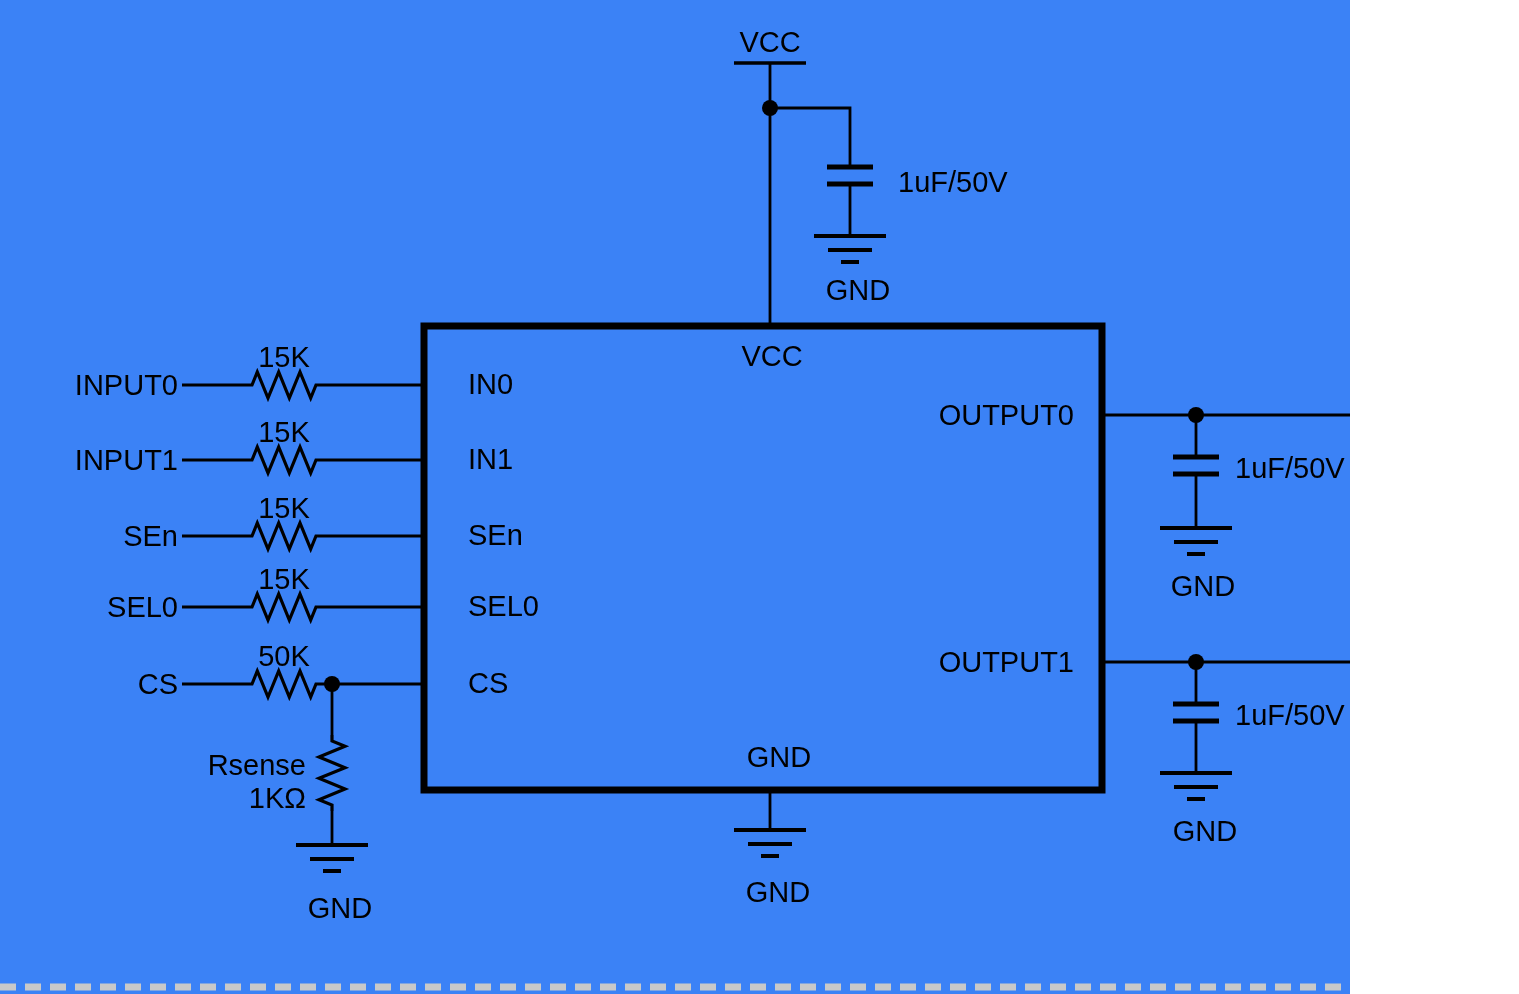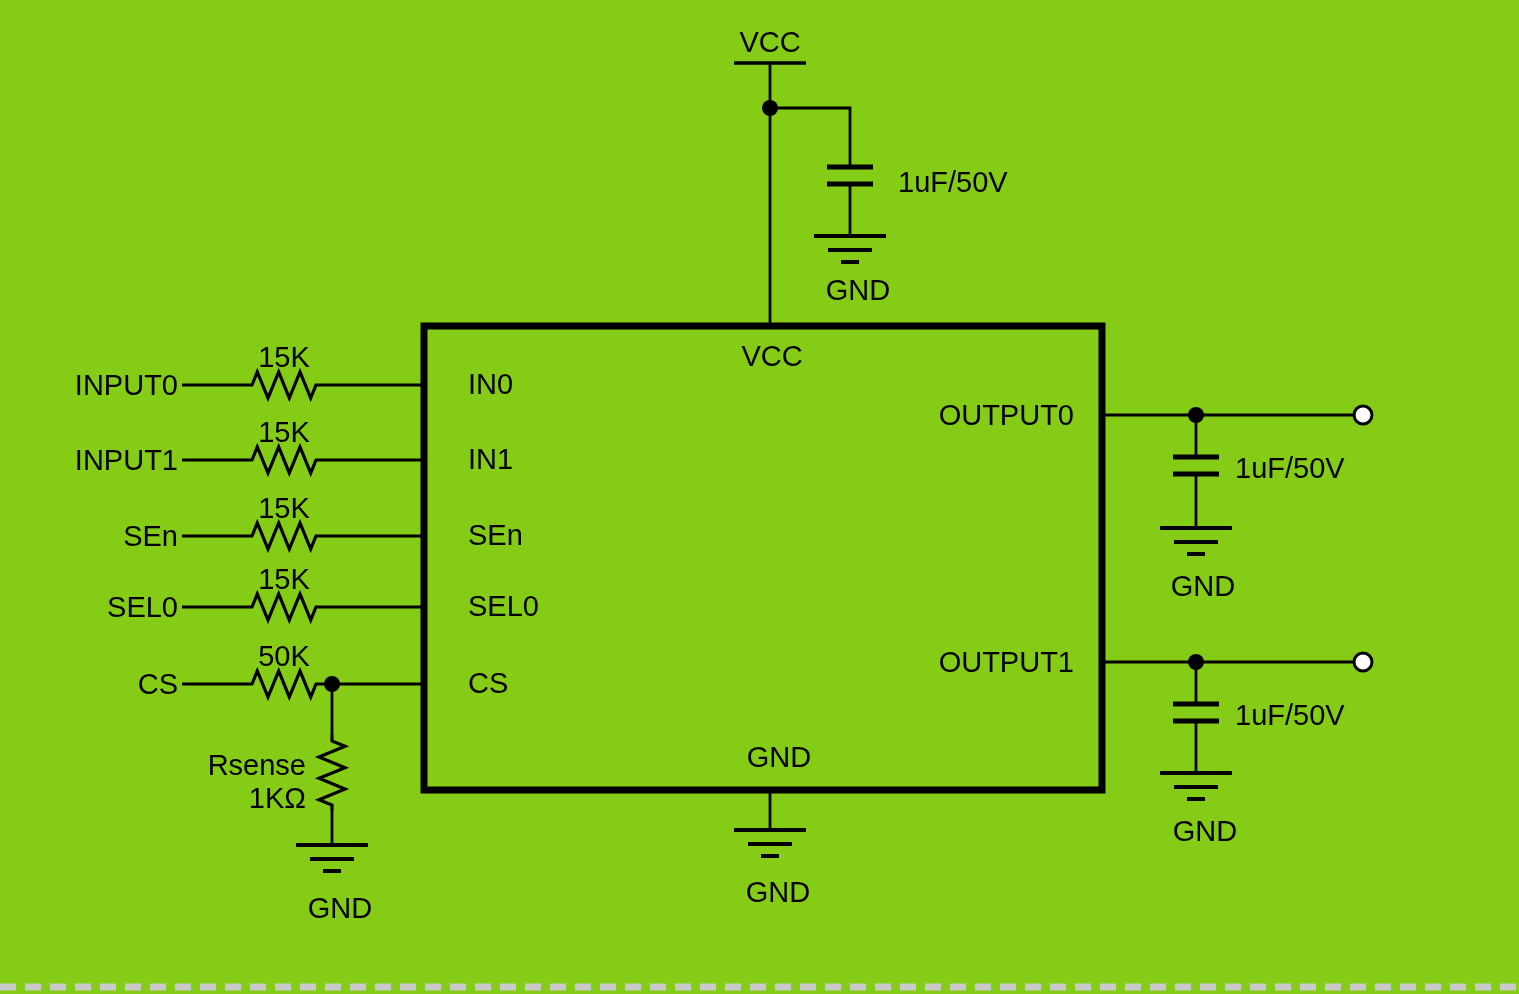--- a/index.html
+++ b/index.html
@@ -1,23 +1,23 @@
 <!DOCTYPE html>
 <html><head>
 <meta charset="utf-8">
 <style>
   html, body {
     margin: 0;
     padding: 0;
     background: #ffffff;
   }
   .stage {
-    width: 1519px;
+    width: 1350px;
     height: 994px;
-    background: #84cc16;
+    background: #3b82f6;
     position: relative;
     overflow: hidden;
     text-align: right;
   }
   svg { display: block; }
   .t {
     font-family: "Liberation Sans", sans-serif;
     font-size: 29px;
     fill: #000000;
   }

